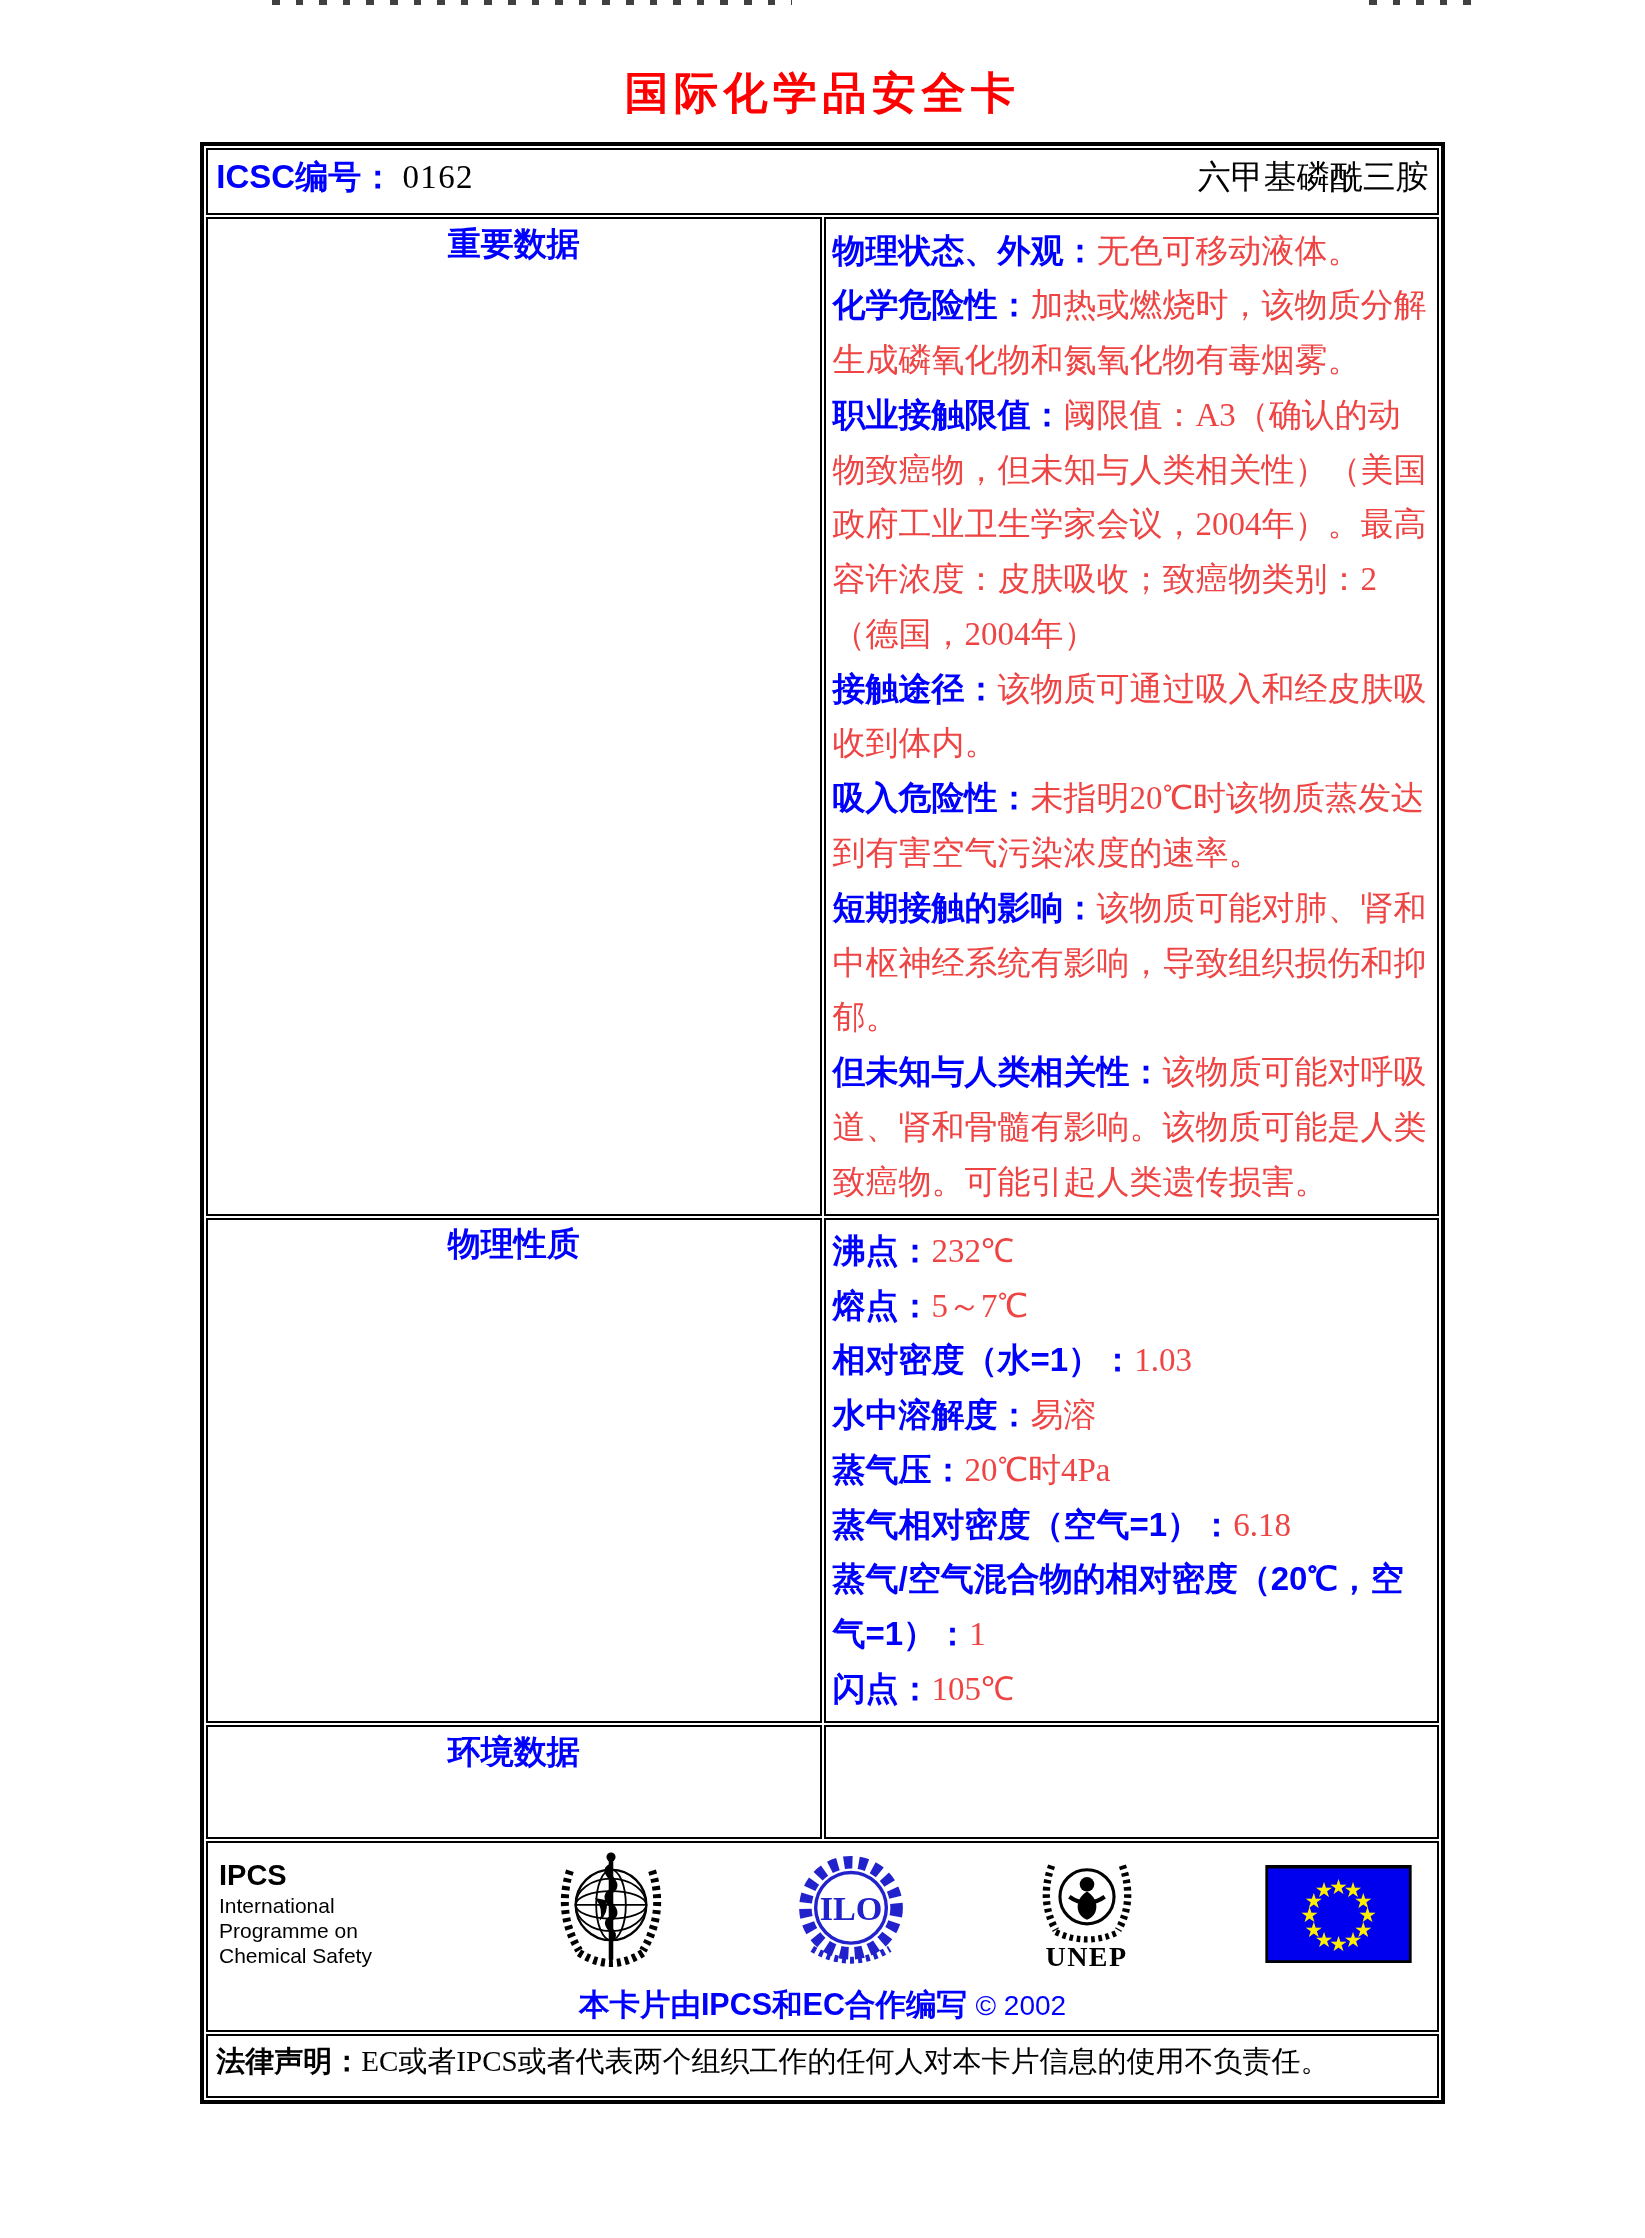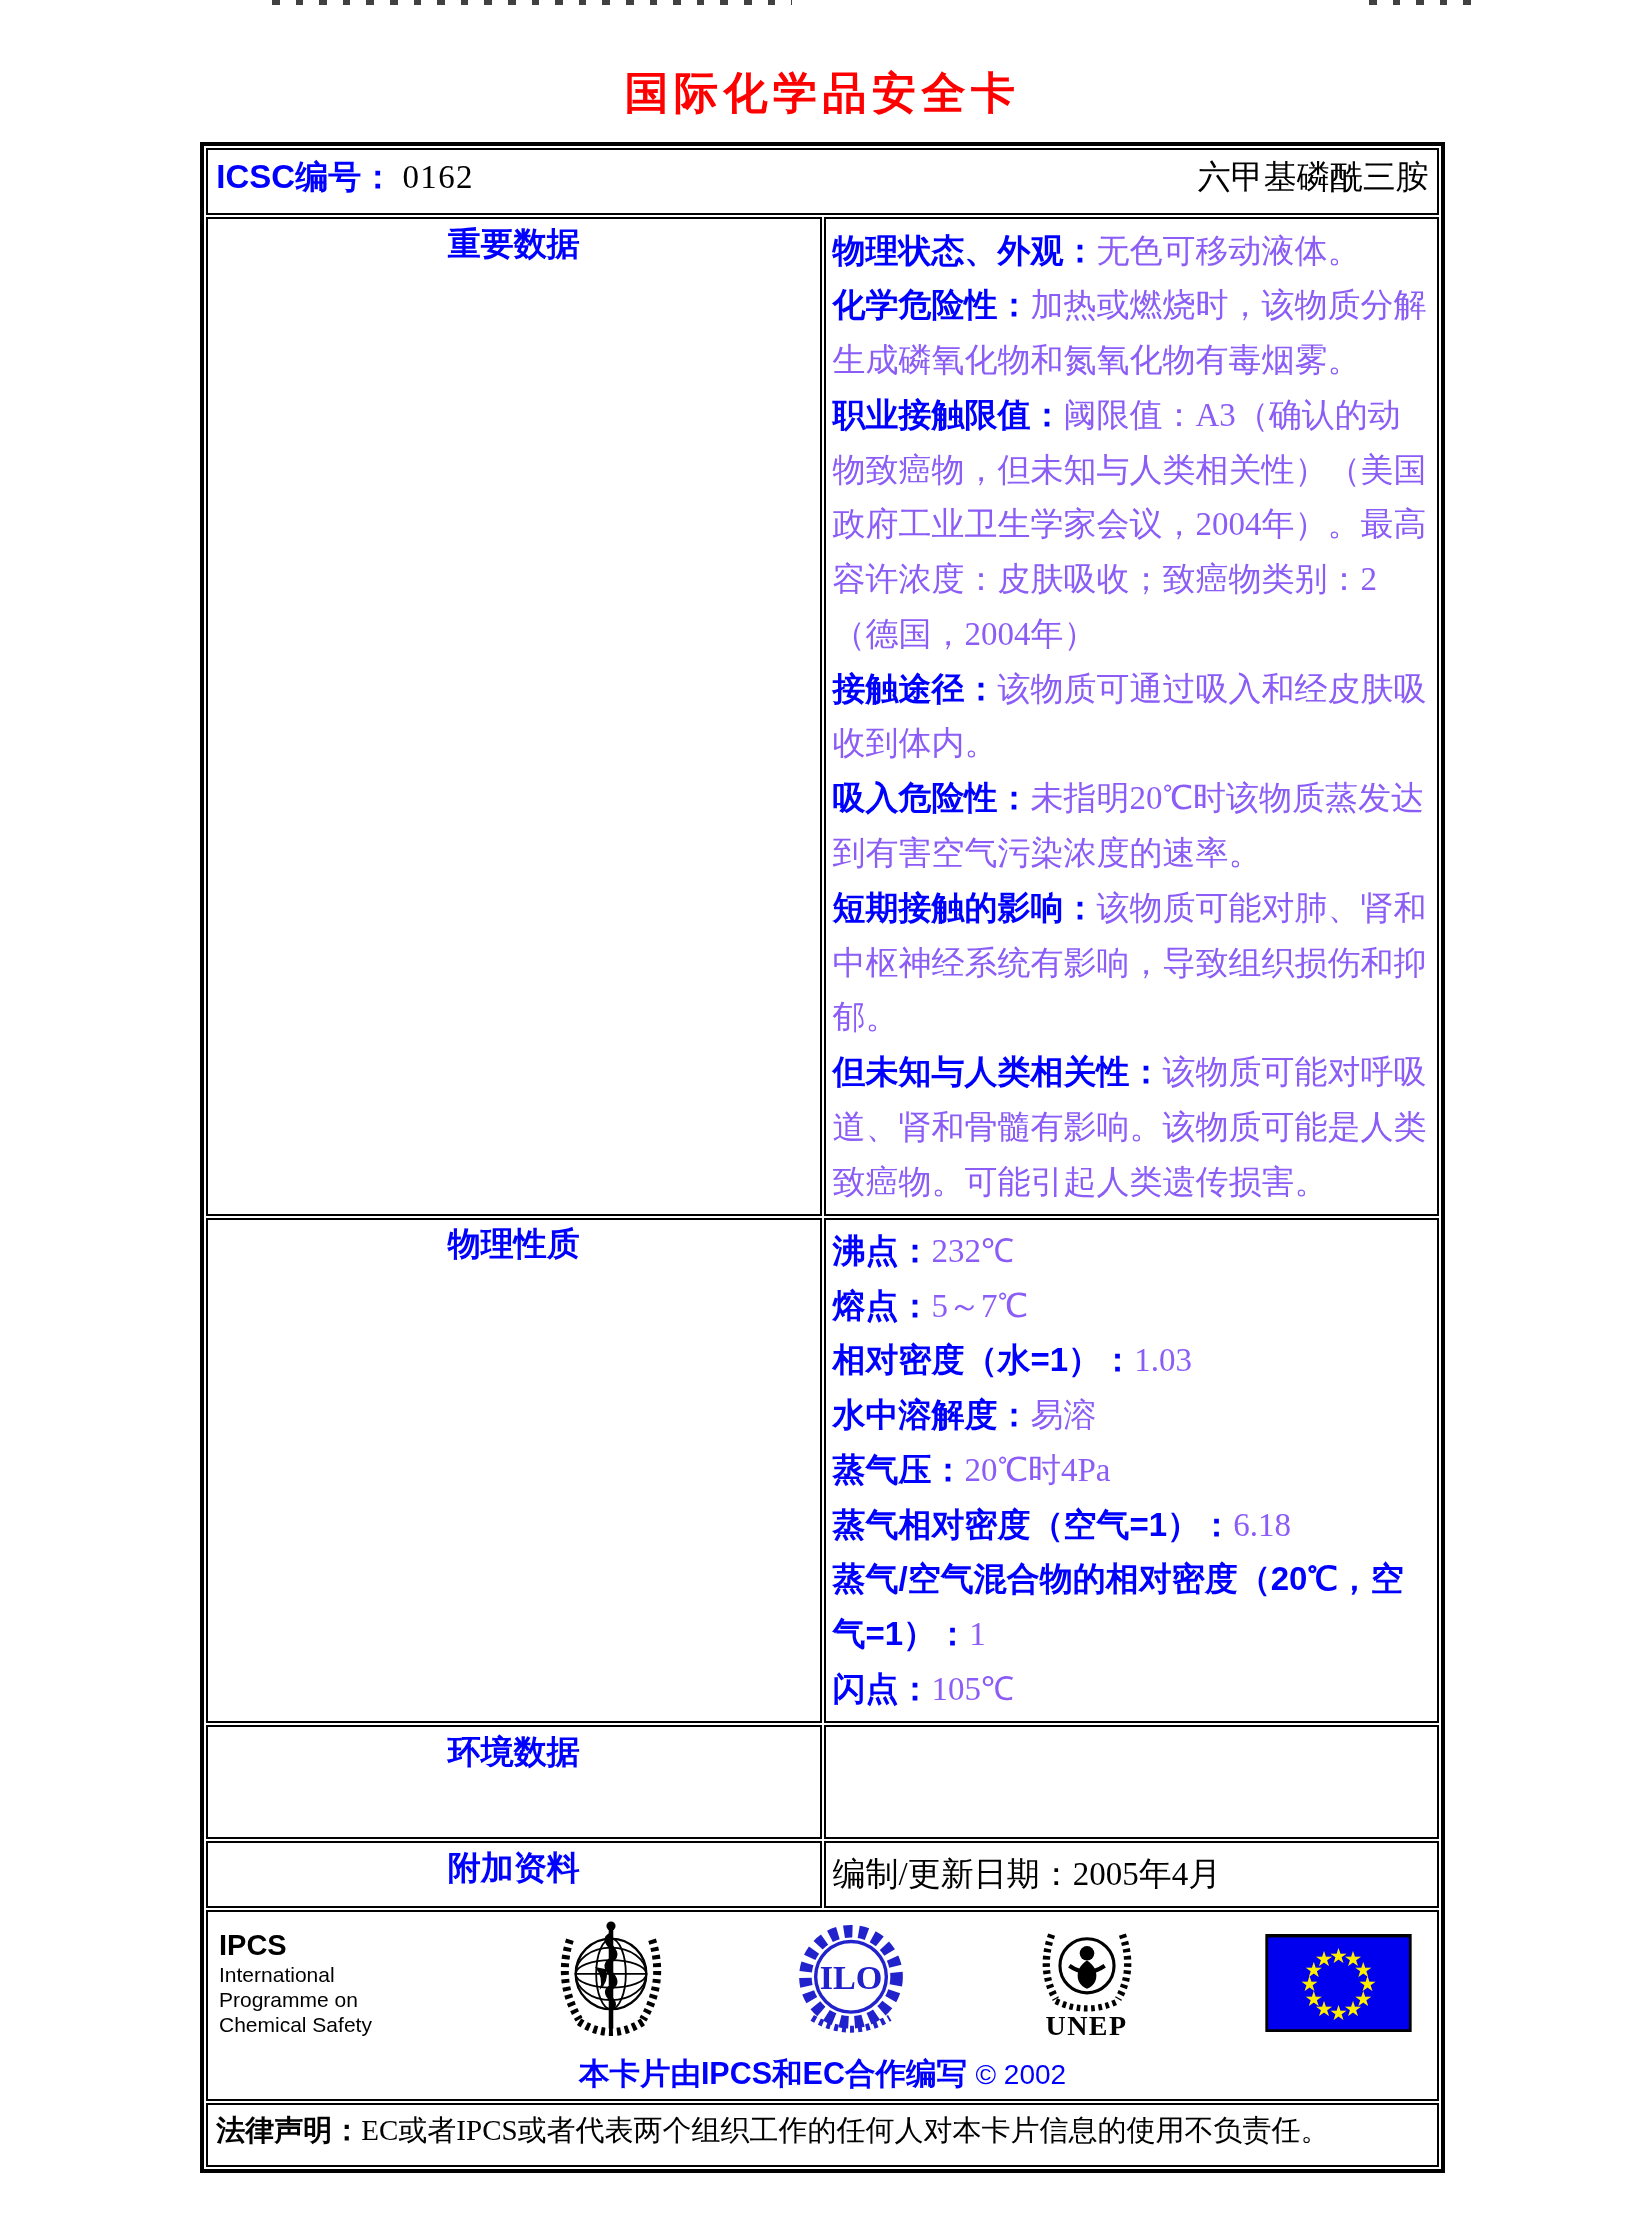--- a/index.html
+++ b/index.html
@@ -55,21 +55,21 @@
   td.content-cell {
     font-size: 33px;
     line-height: 1.66;
     padding: 4.2px 9.7px 4.2px 7px;
   }
   .fieldlabel {
     font-family: "Liberation Sans", sans-serif;
     font-weight: bold;
     color: #0000FF;
   }
-  .fieldvalue { color: #8b5cf6; }
+  .fieldvalue { color: #ef4444; }
 
   
   td.icsc-row {
     height: 67px;
     vertical-align: middle;
     padding: 4.2px 8.3px;
   }
   .icsc-flex {
     display: flex; justify-content: space-between; align-items: center;
     font-size: 33px;
@@ -170,24 +170,20 @@
       <div><span class="fieldlabel">闪点：</span><span class="fieldvalue">105℃</span></div>
     </td>
   </tr>
 
   <tr>
     <td class="label-cell h-env">环境数据</td>
     <td class="content-cell h-env"></td>
   </tr>
 
 
-  <tr>
-    <td class="label-cell h-additional">附加资料</td>
-    <td class="content-cell h-additional">编制/更新日期：2005年4月</td>
-  </tr>
 
   <tr>
     <td class="logos-cell" colspan="2">
       <div class="logos-row">
         <div class="ipcs-block">
           <div class="ipcs-title">IPCS</div>
           <div class="ipcs-line">International</div>
           <div class="ipcs-line">Programme on</div>
           <div class="ipcs-line">Chemical Safety</div>
         </div>

